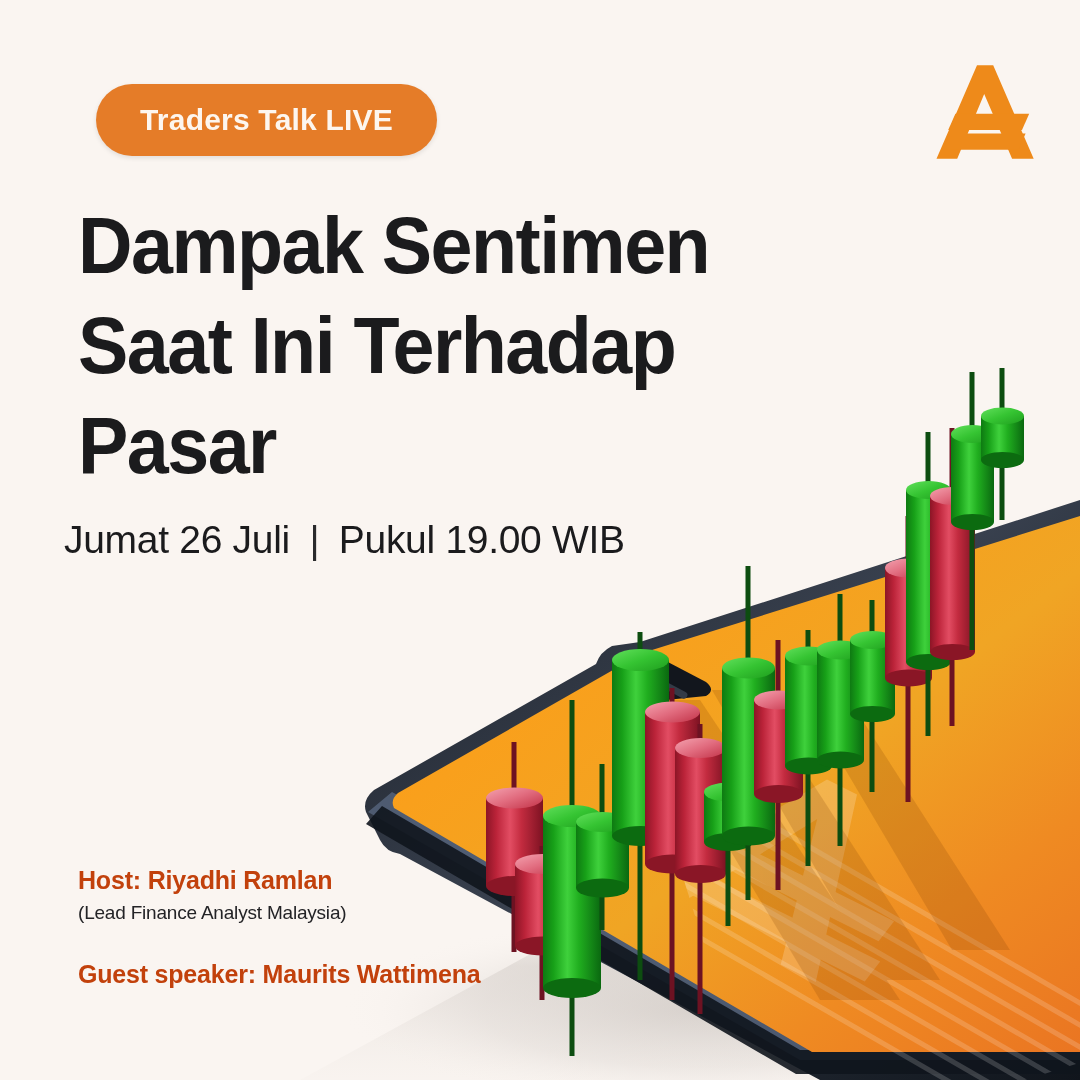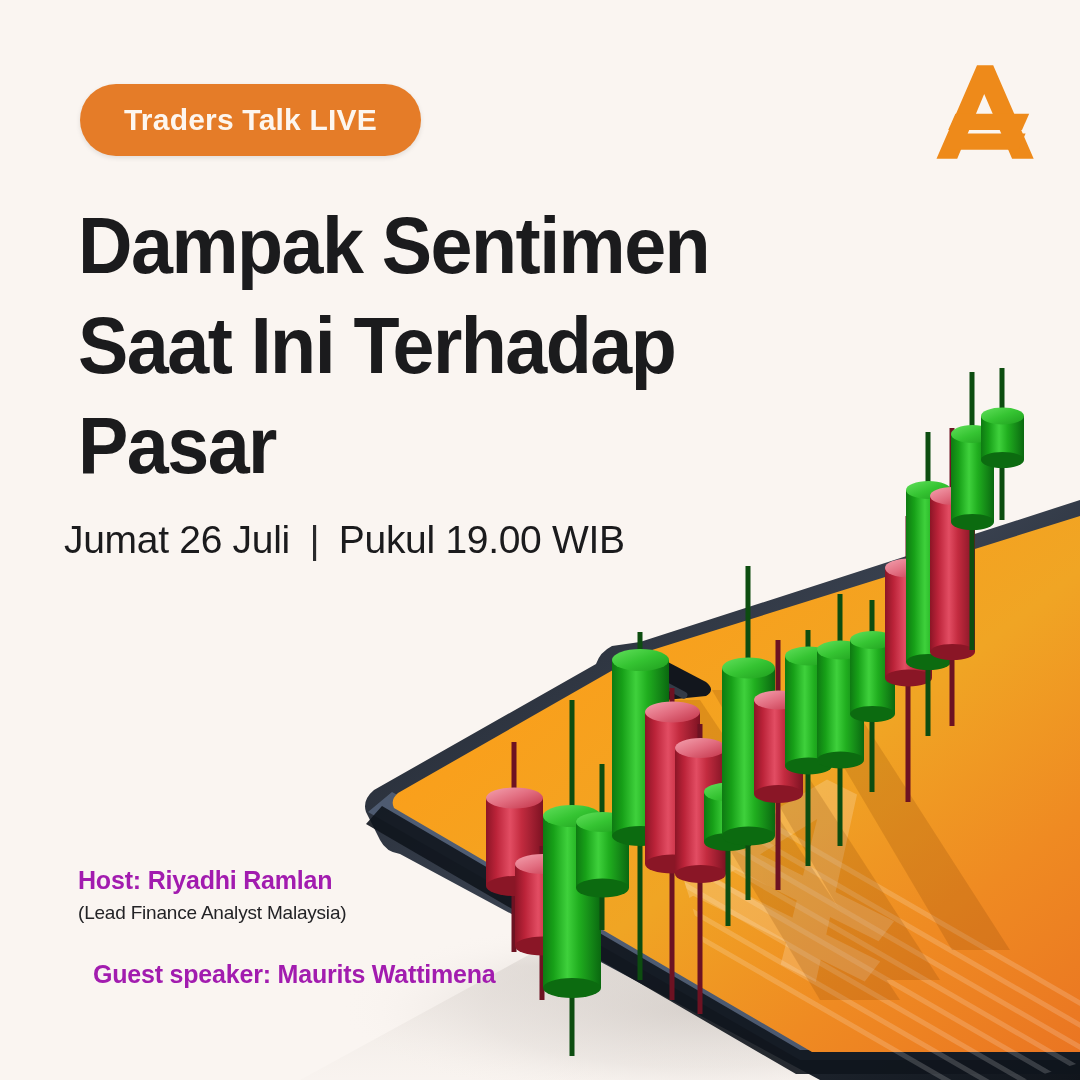--- a/index.html
+++ b/index.html
@@ -15,21 +15,21 @@
     width:1080px; height:1080px;
     background:#faf5f1;
     overflow:hidden;
   }
 
   
   #artwork { position:absolute; inset:0; width:1080px; height:1080px; }
 
   
   #badge {
-    position:absolute; left:80px; top:84px;
+    position:absolute; left:96px; top:84px;
     height:72px; padding:16px 44px;
     border-radius:36px;
     background:#e57c28;
     display:flex; align-items:center; justify-content:center;
     box-shadow:0 2px 5px rgba(0,0,0,.10);
   }
   #badge-label {
     color:#fdf6ef; font-size:30px; font-weight:700;
     letter-spacing:.2px; white-space:nowrap;
   }
@@ -47,23 +47,23 @@
   
   #datetime {
     position:absolute; left:64px; top:518px;
     color:#1b1b1d; font-size:39px; font-weight:400;
     letter-spacing:-.3px; white-space:nowrap;
   }
   #datetime .sep { margin:0 9px; font-weight:300; color:#2a2a2c; }
 
   
   #credits { position:absolute; left:78px; top:866px; }
-  .credit-block + .credit-block { margin-top:36px;margin-left:15px; }
+  .credit-block + .credit-block { margin-top:36px; }
   .credit-name {
-    color:#a21caf; font-size:25px; font-weight:700;
+    color:#c2410c; font-size:25px; font-weight:700;
     letter-spacing:-.2px; white-space:nowrap;
   }
   .credit-role {
     margin-top:7px;
     color:#232326; font-size:19px; font-weight:400;
     letter-spacing:-.2px; white-space:nowrap;
   }
 
   
   #logo { position:absolute; right:40px; top:58px; width:108px; height:108px; }

